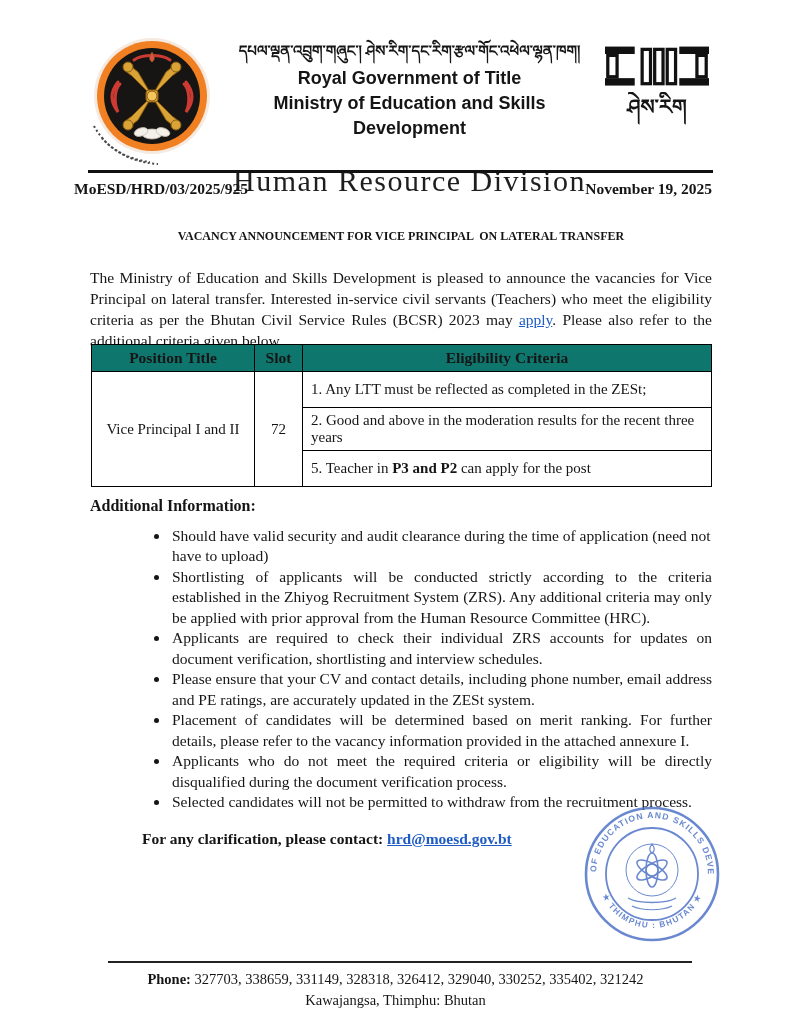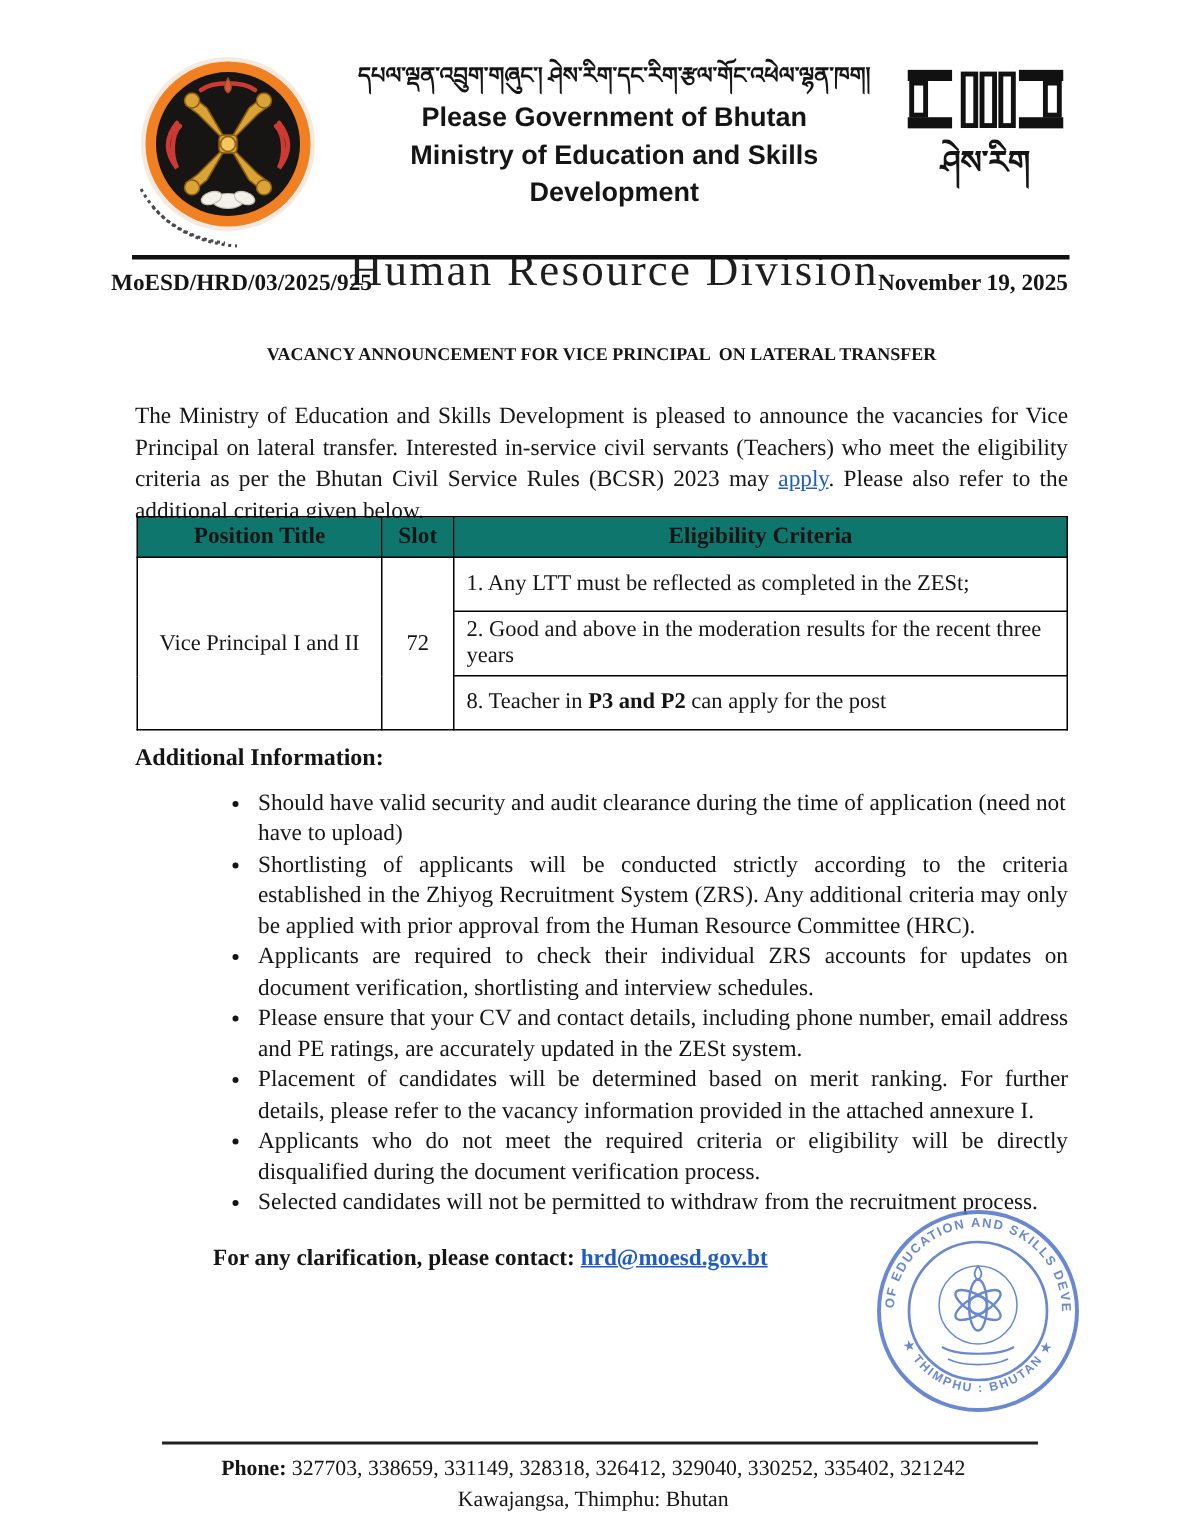--- a/index.html
+++ b/index.html
@@ -141,21 +141,21 @@
 
       <g fill="none" stroke="#4a4a4a" stroke-width="2" stroke-dasharray="2 2.5">
         <path d="M6 92 C18 114 40 128 70 130"></path>
         <path d="M14 104 C26 118 44 126 62 128"></path>
       </g>
     </svg>
   </div>
 
   <div class="head-center">
     <div class="dzongkha-line">དཔལ་ལྡན་འབྲུག་གཞུང་། ཤེས་རིག་དང་རིག་རྩལ་གོང་འཕེལ་ལྷན་ཁག།</div>
-    <div class="gov-line">Please Government of Bhutan</div>
+    <div class="gov-line">Royal Government of Title</div>
     <div class="ministry-line">Ministry of Education and Skills Development</div>
     <div class="division-line">Human Resource Division</div>
   </div>
 
   <div class="head-right">
     <svg width="104" height="42" viewBox="0 0 112 44">
       <g fill="#111">
         <rect x="0" y="0" width="32" height="8"></rect>
         <rect x="0" y="34" width="32" height="8"></rect>
         <rect x="80" y="0" width="32" height="8"></rect>
@@ -195,21 +195,21 @@
   <tbody>
     <tr>
       <td class="cell-center" rowspan="3">Vice Principal I and II</td>
       <td class="cell-center" rowspan="3">72</td>
       <td class="crit-cell">1. Any LTT must be reflected as completed in the ZESt;</td>
     </tr>
     <tr>
       <td class="crit-cell">2. Good and above in the moderation results for the recent three years</td>
     </tr>
     <tr>
-      <td class="crit-cell"><span>8. Teacher in </span><b>P3 and P2</b><span> can apply for the post</span></td>
+      <td class="crit-cell"><span>5. Teacher in </span><b>P3 and P2</b><span> can apply for the post</span></td>
     </tr>
   </tbody>
 </table>
 
 <div class="additional">
   <h2>Additional Information:</h2>
   <ul class="bullets">
     <li>Should have valid security and audit clearance during the time of application (need not have to upload)</li>
     <li>Shortlisting of applicants will be conducted strictly according to the criteria established in the Zhiyog Recruitment System (ZRS). Any additional criteria may only be applied with prior approval from the Human Resource Committee (HRC).</li>
     <li>Applicants are required to check their individual ZRS accounts for updates on document verification, shortlisting and interview schedules.</li>

